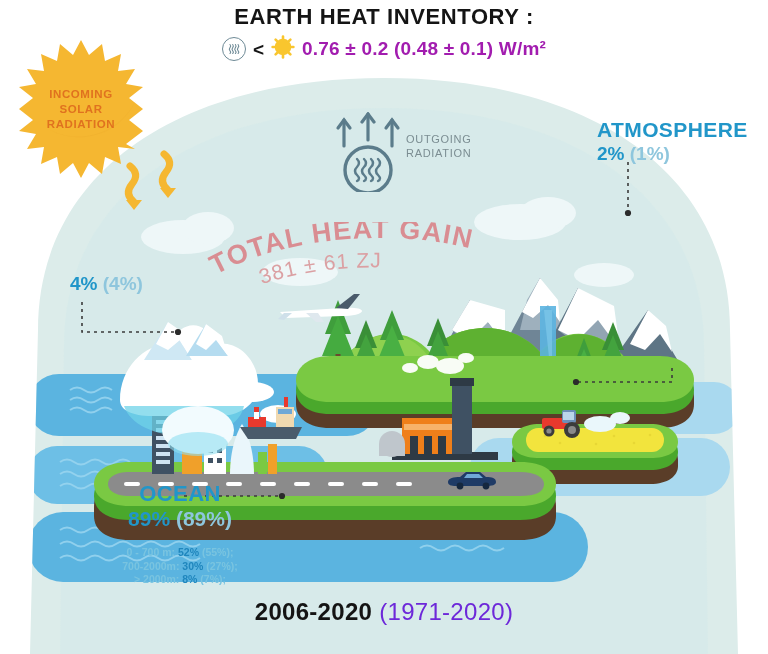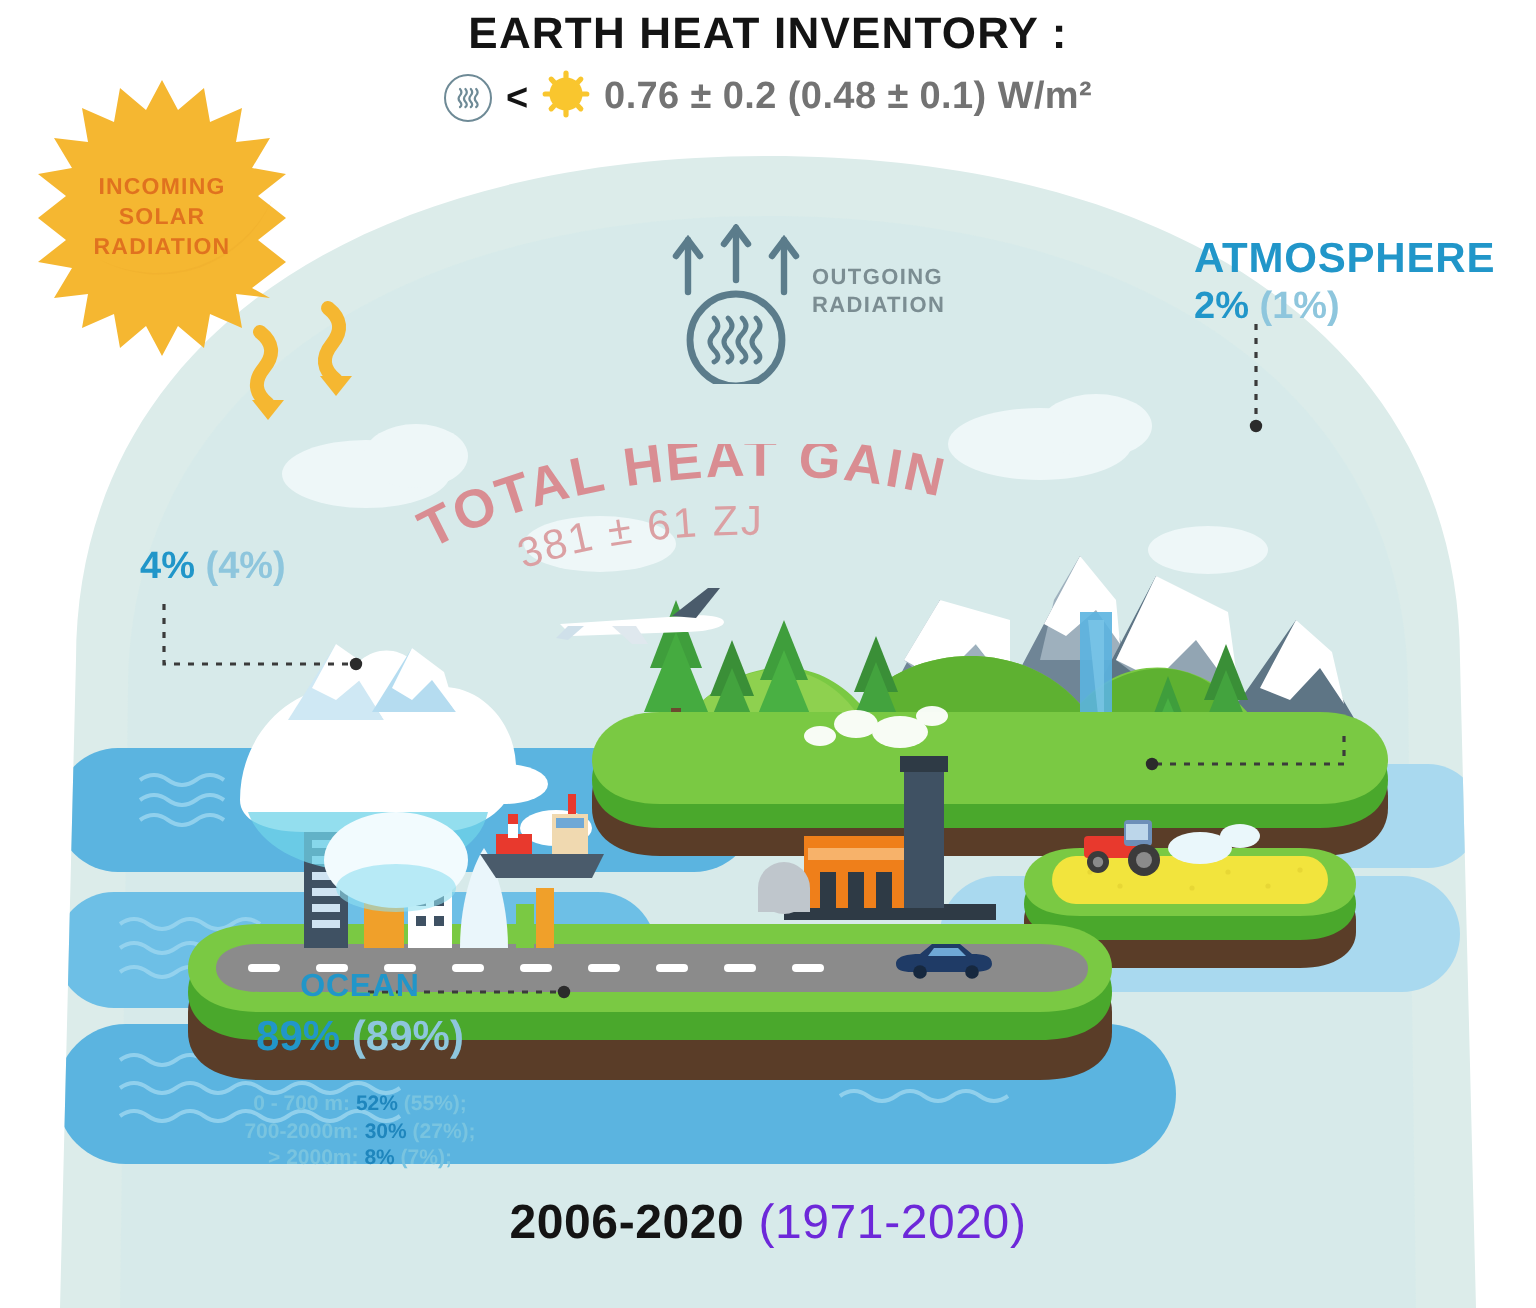--- a/index.html
+++ b/index.html
@@ -23,39 +23,39 @@
     display:flex;align-items:center;justify-content:center;gap:7px;
     margin-top:5px;height:28px;
   }
   .heat-badge{
     width:22px;height:22px;border-radius:50%;
     border:1.7px solid #6e8a96;display:flex;align-items:center;justify-content:center;
     flex:0 0 auto;
   }
   .lt{font-size:19px;font-weight:800;color:#141414;line-height:1;}
   .sun-dot{flex:0 0 auto;}
-  .value{font-size:19px;font-weight:800;color:#737373;letter-spacing:0.2px;}
+  .value{font-size:19px;font-weight:800;color:#a21caf;letter-spacing:0.2px;}
 
   
   .burst{position:absolute;left:10px;top:38px;width:142px;height:142px;}
   .burst-text{
     position:absolute;left:0;top:0;width:142px;height:142px;
     display:flex;flex-direction:column;justify-content:center;
     color:#e0721f;font-size:11.5px;font-weight:800;letter-spacing:0.6px;
     line-height:15px;text-align:center;
   }
 
   
   .dome{position:absolute;left:0;top:0;}
 
   
   .outgoing{position:absolute;left:330px;top:112px;width:200px;height:78px;}
   .out-label{
     position:absolute;left:76px;top:20px;
-    color:#7b8d92;font-size:11px;font-weight:700;letter-spacing:0.7px;
+    color:#7b8d92;font-size:11px;font-weight:400;letter-spacing:0.7px;
     line-height:14px;
   }
 
   
   .heatgain{position:absolute;left:200px;top:222px;width:330px;height:70px;}
 
   
   .lbl{position:absolute;}
   .lbl .name{
     font-size:21px;font-weight:700;color:#2196c9;letter-spacing:0.4px;
@@ -64,21 +64,21 @@
   .lbl .pct{
     font-size:19px;font-weight:800;color:#2196c9;line-height:23px;white-space:nowrap;
   }
   .lbl .pct .alt{color:#8ec6dd;font-weight:700;}
 
   .lbl-atmosphere{left:597px;top:118px;}
   .lbl-cryosphere{left:70px;top:272px;}
   .lbl-land{left:608px;top:300px;}
   .lbl-ocean{left:80px;top:482px;text-align:center;width:200px;}
   .lbl-ocean .name,.lbl-ocean .pct{text-align:center;}
-  .lbl-ocean .name{font-size:16px;}
+  .lbl-ocean .name{font-size:22px;}
   .lbl-ocean .pct{font-size:21px;margin-top:1px;}
   .depths{margin-top:16px;text-align:center;}
   .depths div{
     font-size:10.5px;color:#79c4e0;line-height:13.5px;white-space:nowrap;font-weight:600;
   }
   .depths b{color:#1f86bd;font-weight:800;}
 
   
   .footer{
     position:absolute;left:0;top:598px;width:768px;text-align:center;

